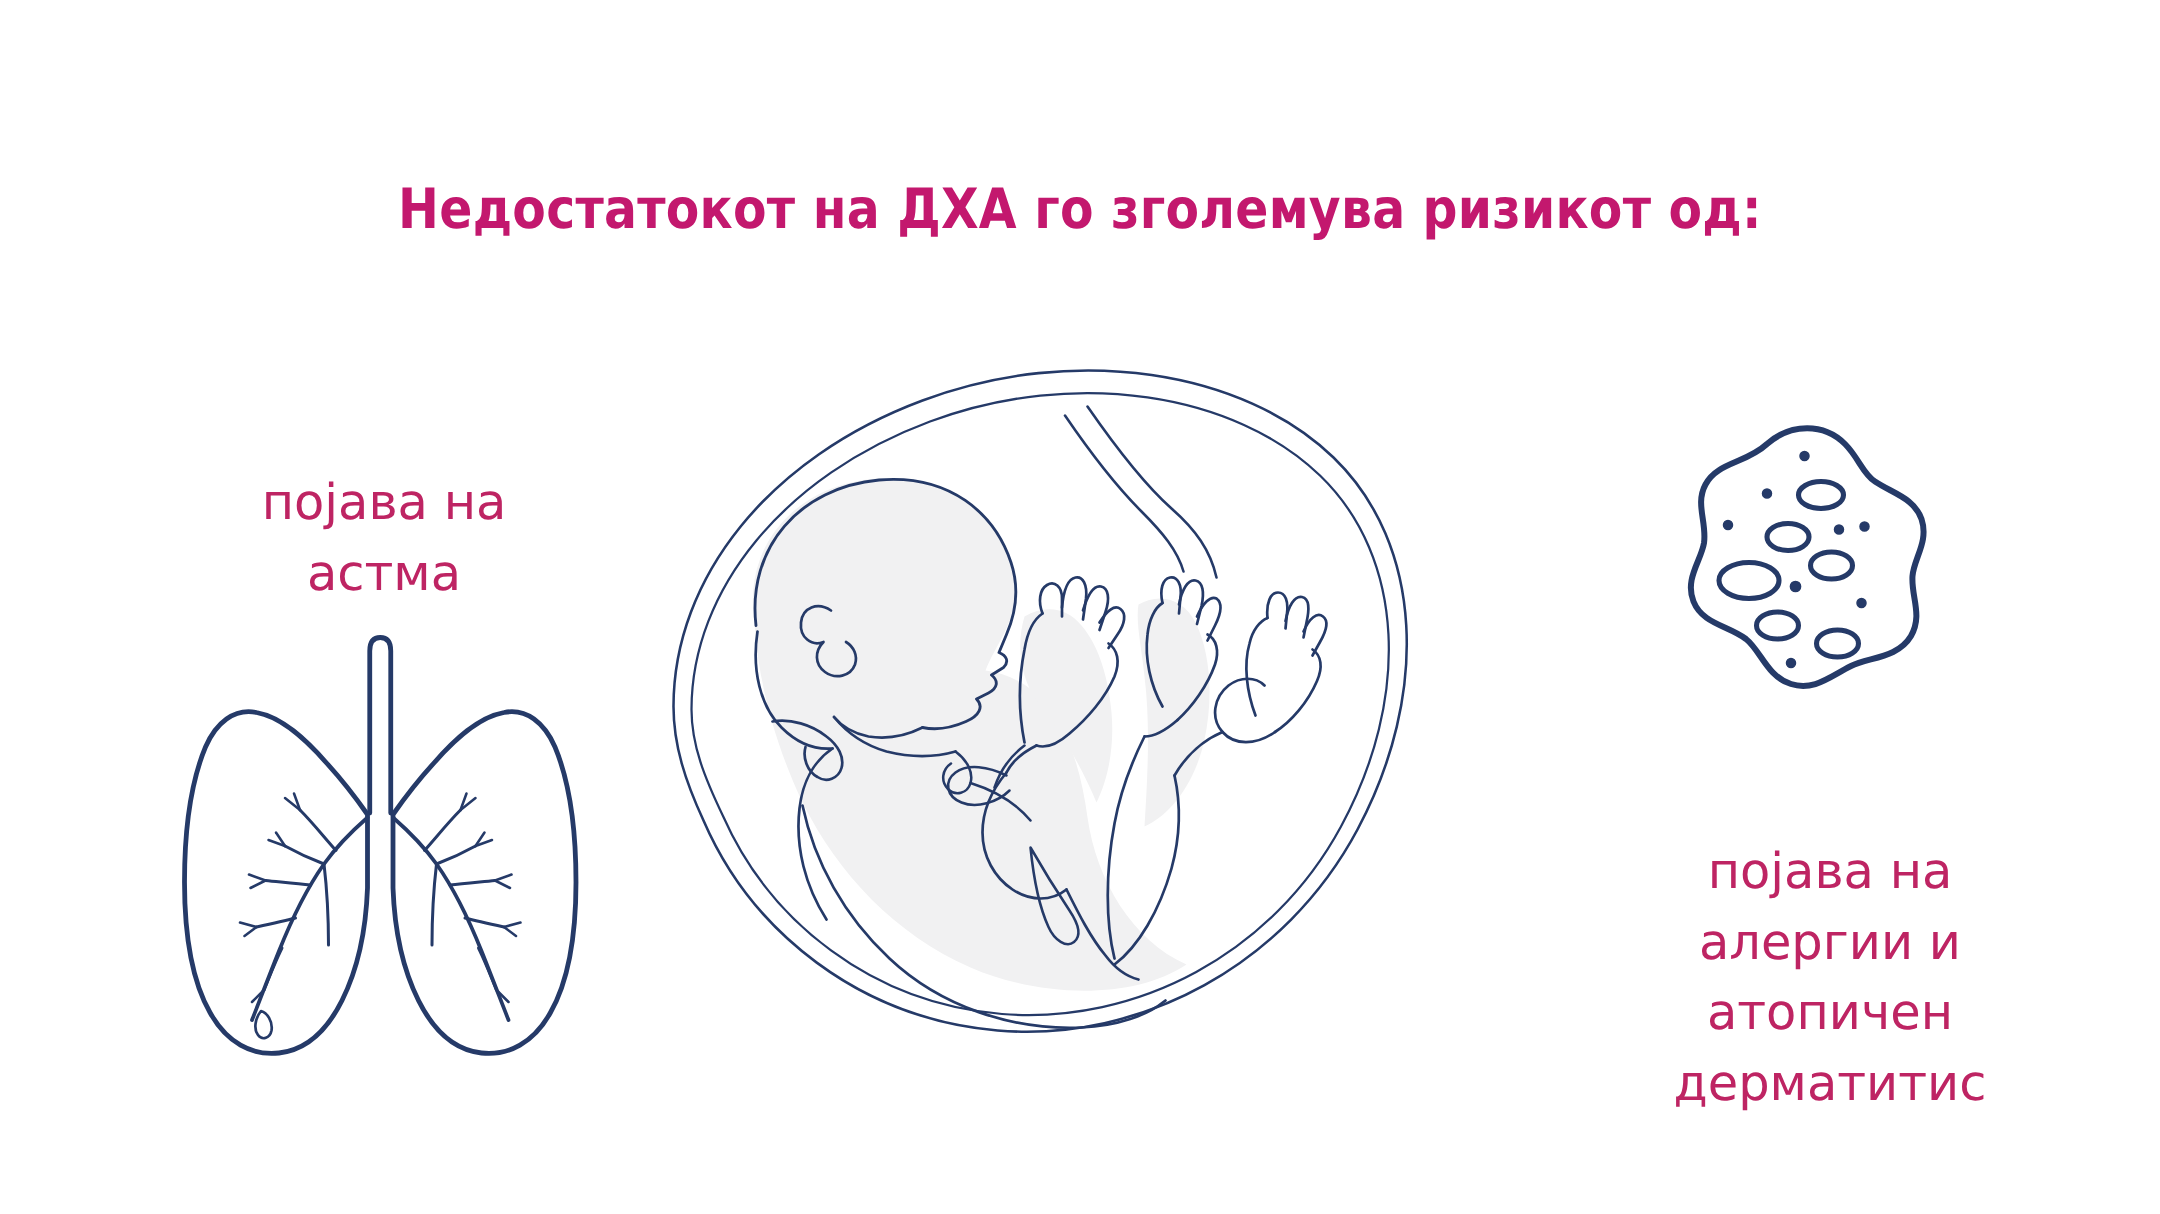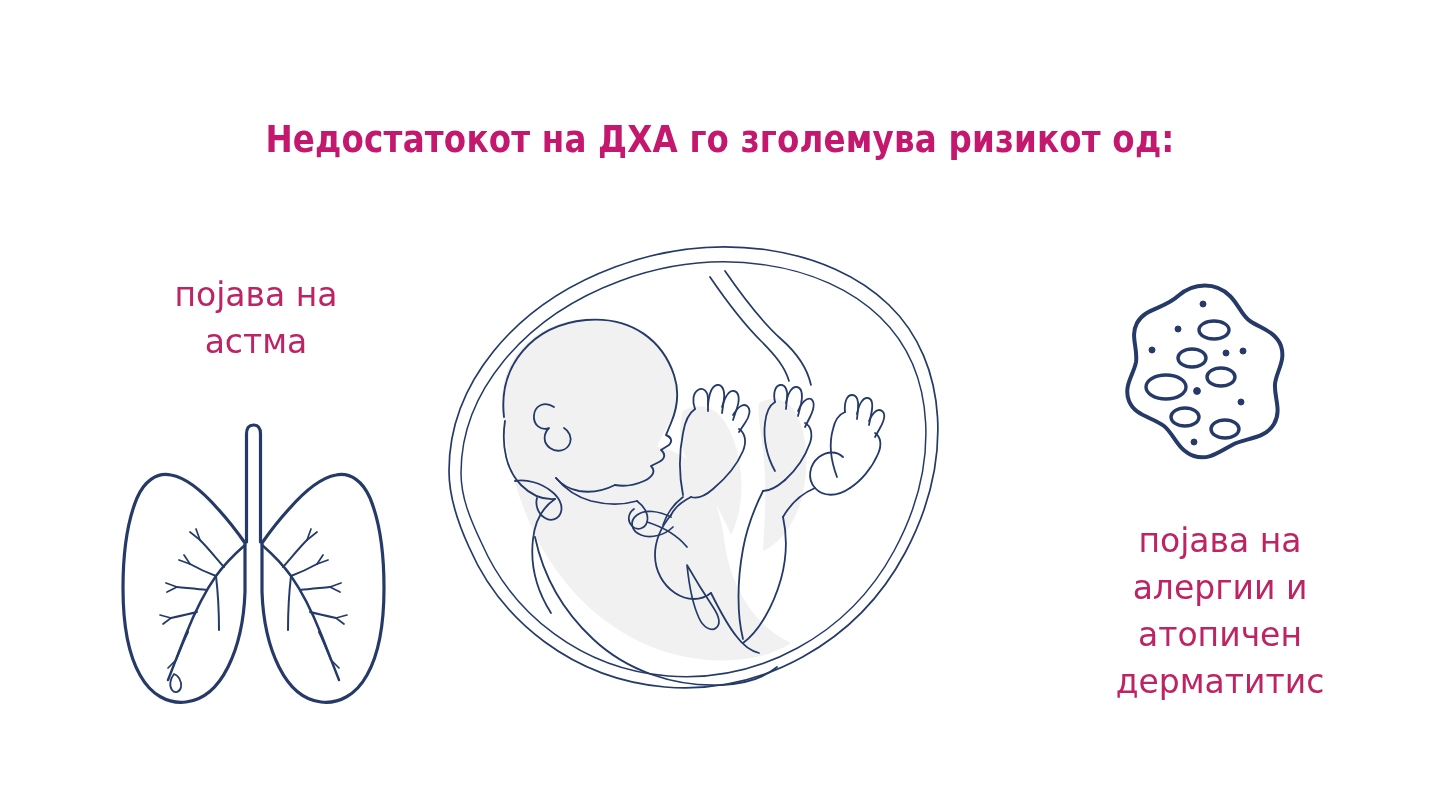--- a/index.html
+++ b/index.html
@@ -38,20 +38,21 @@
   }
 
   .label {
     color: #BE2463;
     font-family: "DejaVu Sans", sans-serif;
     font-weight: 400;
     font-size: 33px;
     line-height: 1.42;
     text-align: center;
     white-space: pre-line;
+    margin-top: 40px;
   }
   .label-left {
     position: absolute;
     left: 96px;
     top: 272px;
     width: 320px;
   }
   .label-right {
     position: absolute;
     left: 1040px;

